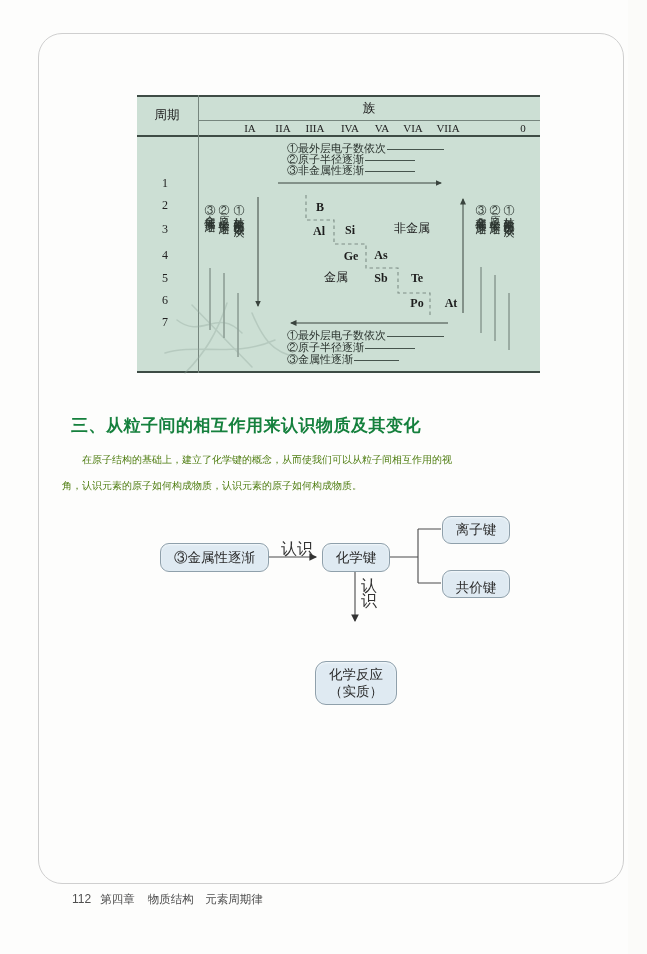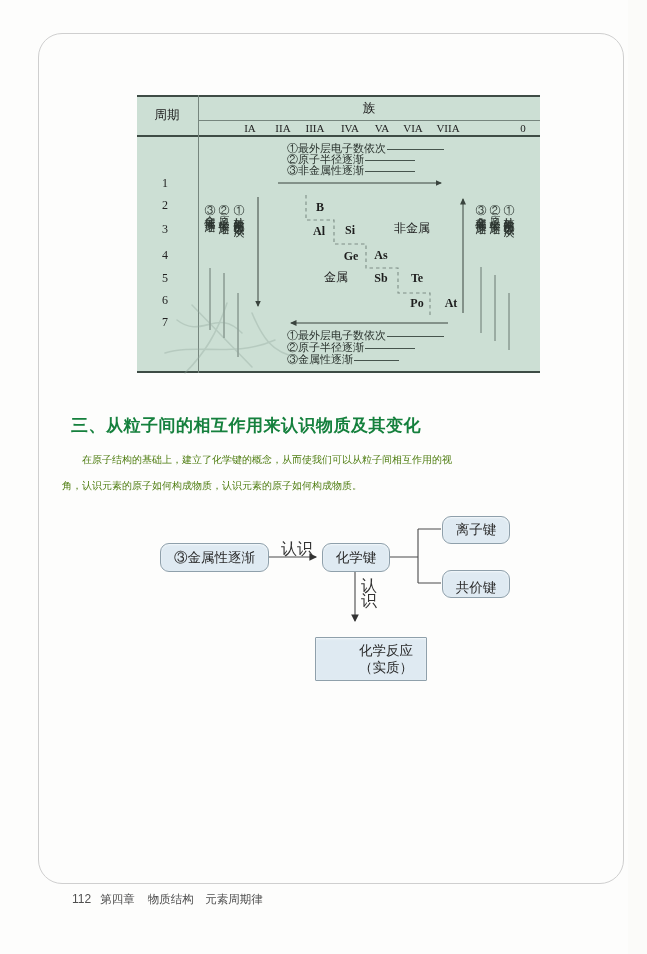--- a/index.html
+++ b/index.html
@@ -189,21 +189,21 @@
   </div>
 
   <div class="abs cbox" style="left:442px;top:516px;width:66px;height:26px;">
     <span>离子键</span>
   </div>
 
   <div class="abs cbox" style="left:442px;top:570px;width:66px;height:26px;justify-content:flex-end;">
     <span>共价键</span>
   </div>
 
-  <div class="abs cbox" style="left:315px;top:637px;width:80px;height:42px;border-radius:1px;line-height:17px;padding-left:30px;">
+  <div class="abs cbox" style="left:315px;top:661px;width:80px;height:42px;border-radius:11px;line-height:17px;">
     <span>化学反应</span>
     <span>（实质）</span>
   </div>
 
   <div class="abs edge-label" style="left:281px;top:539px;">认识</div>
   <div class="abs edge-label edge-label-v" style="left:361px;top:579px;">认识</div>
 
   <div class="abs footer">
     <span class="num">112</span><span class="chap">第四章</span><span>物质结构　元素周期律</span>
   </div>

